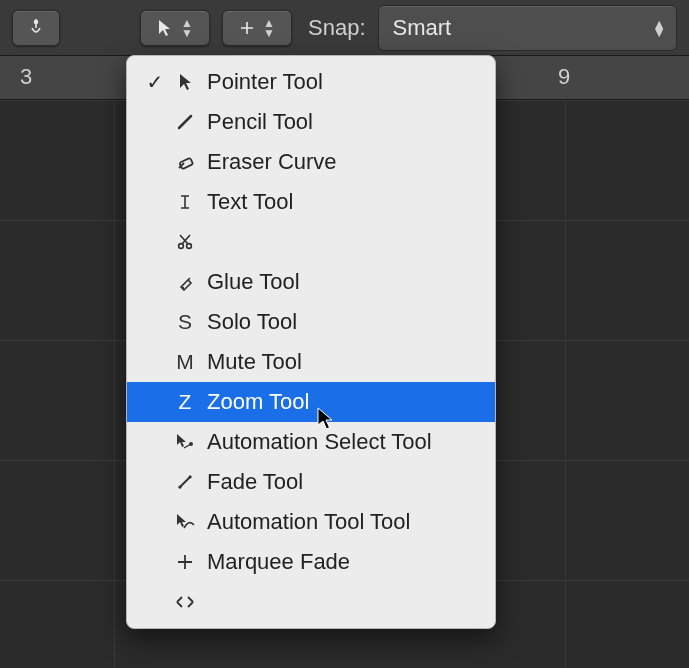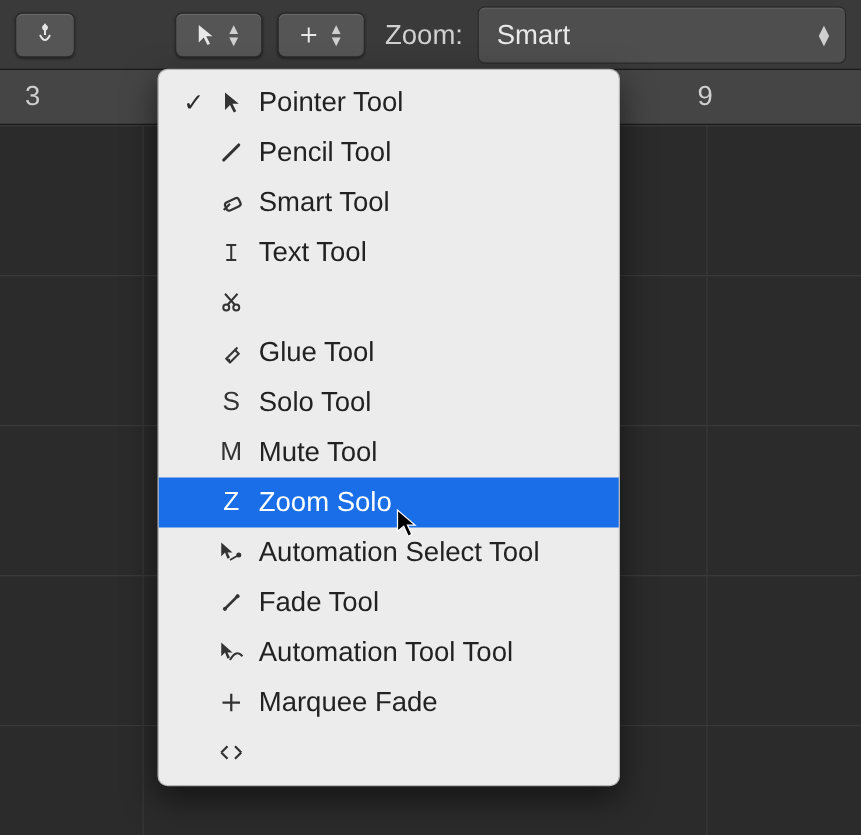--- a/index.html
+++ b/index.html
@@ -174,21 +174,21 @@
   </div>
   <div class="tool-button dropdown">
     <svg width="16" height="16" viewBox="0 0 16 16">
       <path d="M8 2 L8 14 M2 8 L14 8" stroke="#e8e8e8" stroke-width="1.6"></path>
     </svg>
     <div class="chev-stack">
       <span class="chev">▲</span>
         <span class="chev">▼</span>
     </div>
   </div>
-  <span class="snap-label">Zoom:</span>
+  <span class="snap-label">Snap:</span>
   <div class="snap-select">
     <span>Smart</span>
     <div class="updown">▲<br>▼</div>
   </div>
 </div>
 
 <div class="ruler">
   <span class="ruler-num ruler-marker-a">3</span>
   <span class="ruler-num ruler-marker-b">9</span>
 </div>
@@ -222,21 +222,21 @@
       <span class="label">Pencil Tool</span>
     </div>
     <div class="menu-item">
       <span class="check"></span>
       <span class="icon">
         <svg width="18" height="18" viewBox="0 0 18 18">
           <rect x="4" y="7" width="12" height="7" rx="2" transform="rotate(-25 10 10)" fill="none" stroke="#333" stroke-width="1.8"></rect>
           <path d="M3 15 L8 10" stroke="#333" stroke-width="1.8"></path>
         </svg>
       </span>
-      <span class="label">Smart Tool</span>
+      <span class="label">Eraser Curve</span>
     </div>
     <div class="menu-item">
       <span class="check"></span>
       <span class="icon">
         <svg width="14" height="18" viewBox="0 0 14 18">
           <path d="M3 3 L11 3 M7 3 L7 15 M3 15 L11 15" stroke="#333" stroke-width="1.6" fill="none"></path>
         </svg>
       </span>
       <span class="label">Text Tool</span>
     </div>
@@ -273,21 +273,21 @@
       <span class="icon">
         <span class="letter-icon">M</span>
       </span>
       <span class="label">Mute Tool</span>
     </div>
     <div class="menu-item selected">
       <span class="check"></span>
       <span class="icon">
         <span class="letter-icon">Z</span>
       </span>
-      <span class="label">Zoom Solo</span>
+      <span class="label">Zoom Tool</span>
     </div>
     <div class="menu-item">
       <span class="check"></span>
       <span class="icon">
         <svg width="20" height="18" viewBox="0 0 20 18">
           <path d="M2 1 L2 12 L5 9 L7 14 L9 13 L7 9 L11 9 Z" fill="#333"></path>
           <circle cx="16" cy="11" r="2" fill="#333"></circle>
           <path d="M9 15 L16 11" stroke="#333" stroke-width="1.4"></path>
         </svg>
       </span>

